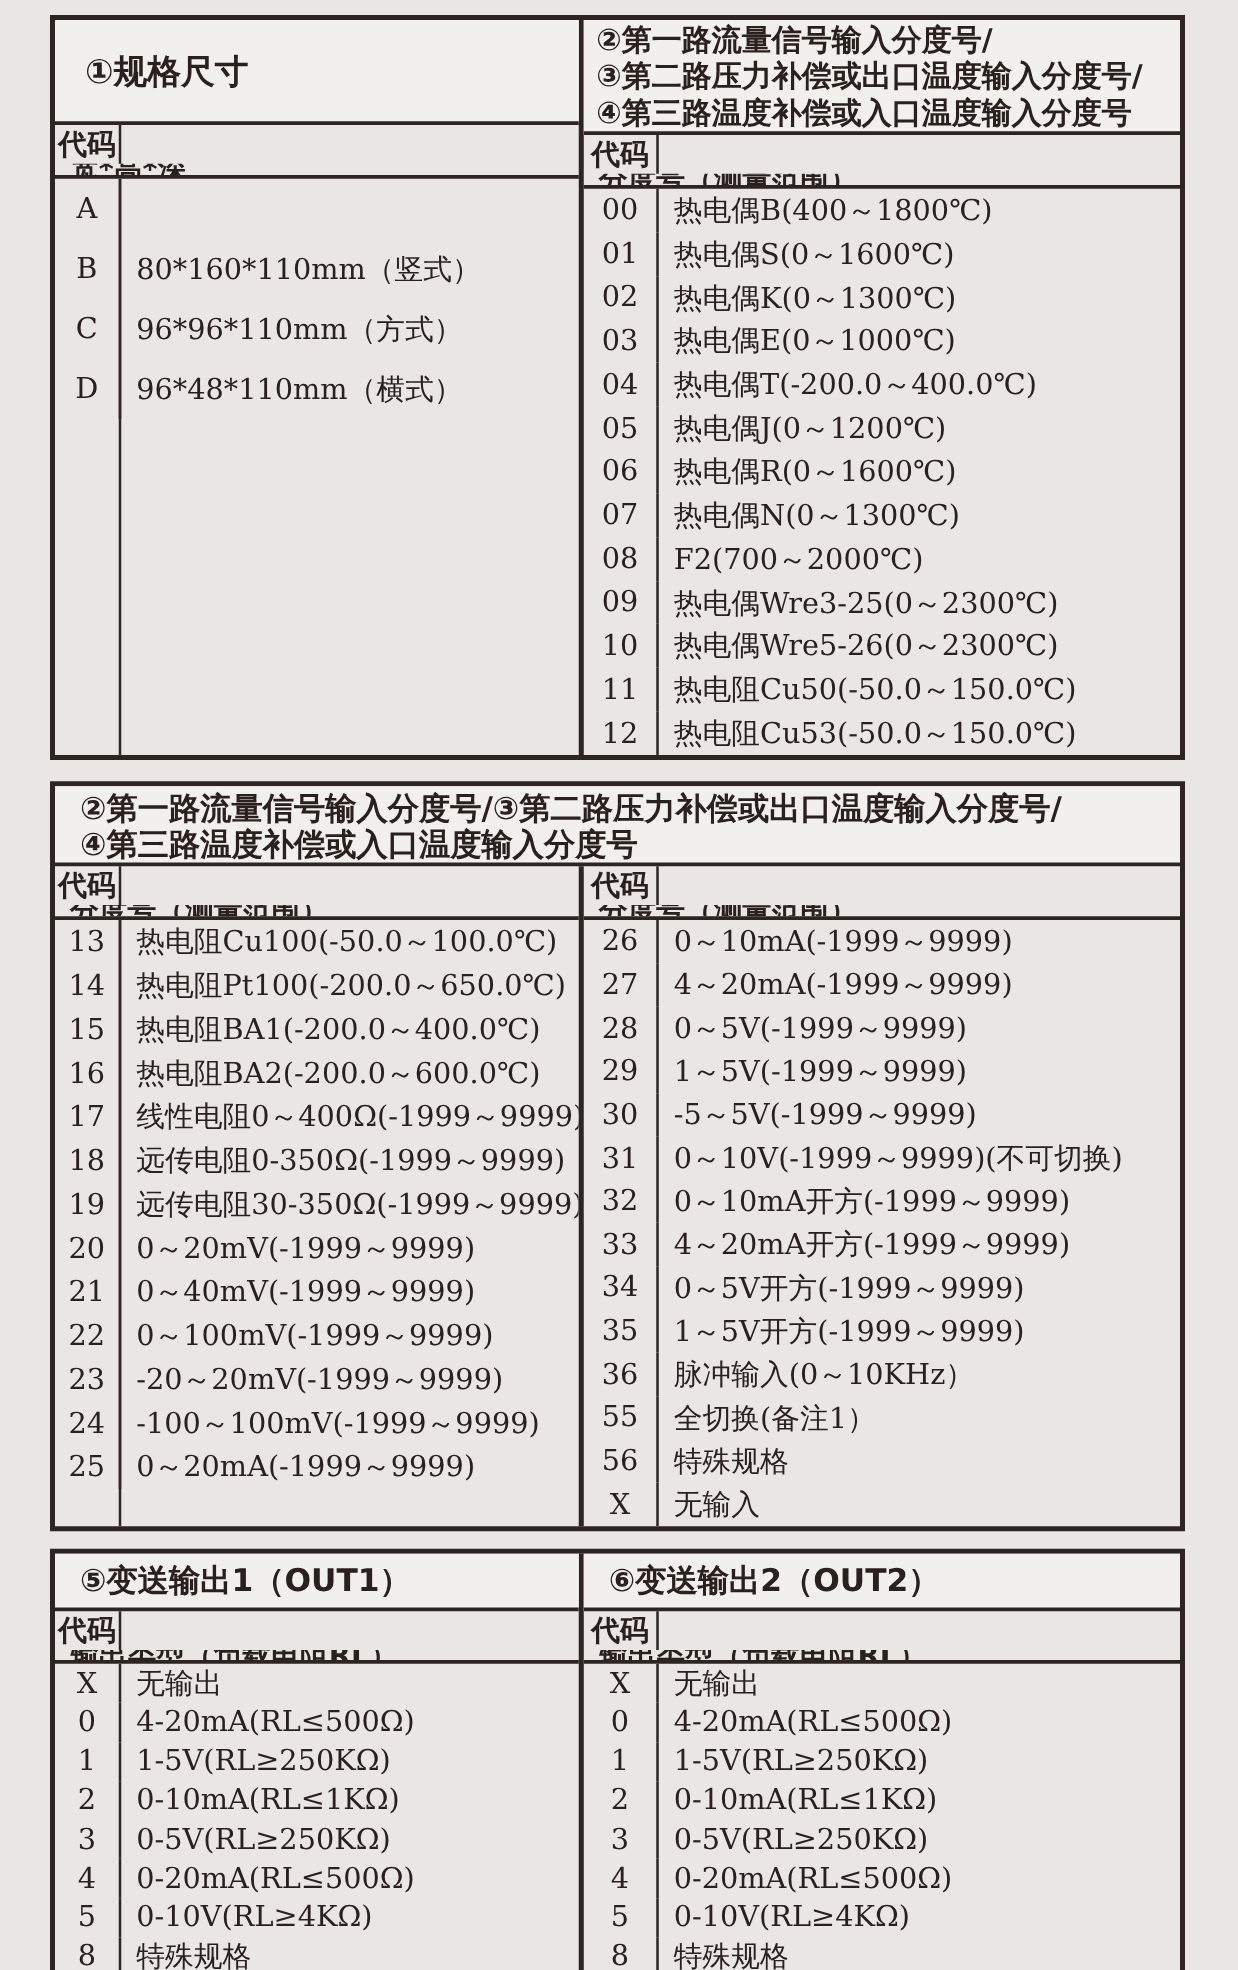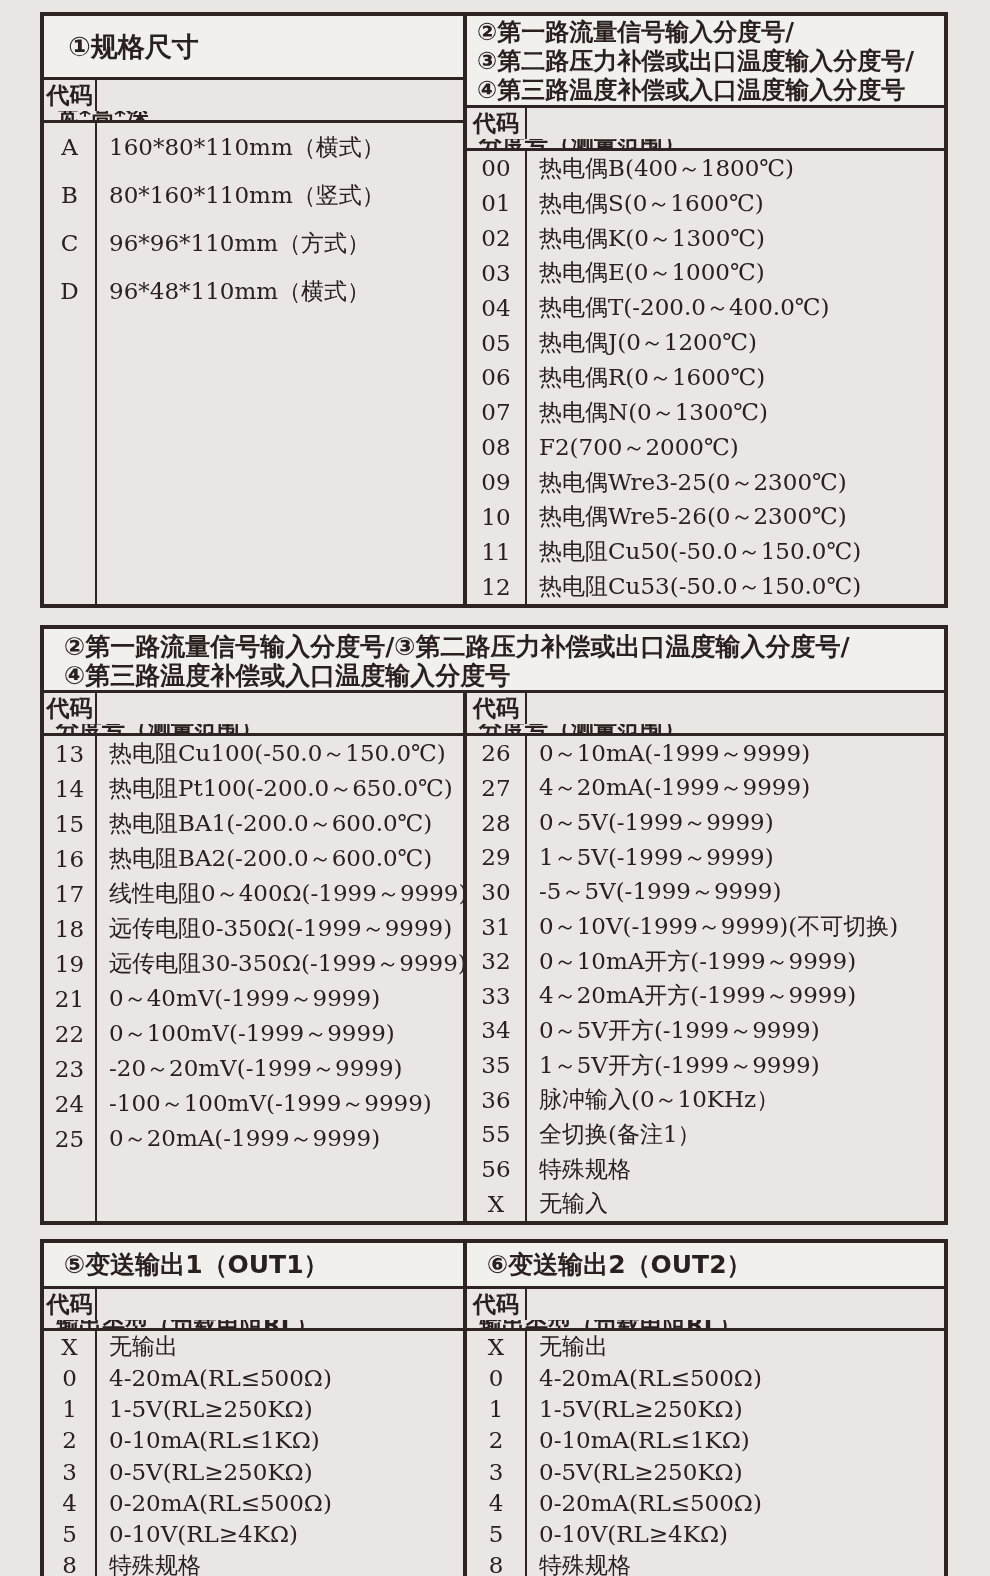--- a/index.html
+++ b/index.html
@@ -26,21 +26,21 @@
   .secA{height:596px;display:flex}
   .secB{height:600px;margin-top:17px;display:flex;flex-direction:column}
   .secC{height:346px;margin-top:14px;display:flex}
   .bbody{flex:1;display:flex}
   .band{
     background:var(--band);
     border-bottom:3px solid var(--line);
     font-family:"DejaVu Sans","Liberation Sans",sans-serif;
     font-weight:bold;
   }
-  .title1{height:64px;font-size:27px;display:flex;align-items:center;padding-left:24px}
+  .title1{height:84px;font-size:27px;display:flex;align-items:center;padding-left:24px}
   .title-multi{height:92px;font-size:24px;line-height:29px;padding:2px 0 0 10px}
   .bhead{height:64px;font-size:25px;line-height:29px;padding:3px 0 0 20px}
   .otitle{height:46px;font-size:25px;display:flex;align-items:center;padding-left:20px}
   .cols{
     height:43px;border-bottom:3px solid var(--line);
     display:flex;align-items:stretch;
     font-family:"DejaVu Sans","Liberation Sans",sans-serif;
     font-weight:bold;font-size:23px;flex-direction:column;
   }
   .secC .cols{height:42px}
@@ -76,21 +76,20 @@
   <section class="sec secA">
     <div class="hleft">
       <div class="band title1">①规格尺寸</div>
       <div class="cols">
         <div class="code">代码</div>
         <div class="desc">宽*高*深</div>
       </div>
       <div class="rows fixed48 fixedrows">
           <div class="trow">
             <div class="code">A</div>
-            <div class="desc">160*80*110mm（横式）</div>
           </div>
           <div class="trow">
             <div class="code">B</div>
             <div class="desc">80*160*110mm（竖式）</div>
           </div>
           <div class="trow">
             <div class="code">C</div>
             <div class="desc">96*96*110mm（方式）</div>
           </div>
           <div class="trow">
@@ -173,45 +172,49 @@
     </div>
     <div class="bbody">
       <div class="hleft">
         <div class="cols">
           <div class="code">代码</div>
           <div class="desc">分度号（测量范围）</div>
         </div>
         <div class="rows fixed35 fixedrows">
             <div class="trow">
               <div class="code">13</div>
-              <div class="desc">热电阻Cu100(-50.0～150.0℃)</div>
+              <div class="desc">热电阻Cu100(-50.0～100.0℃)</div>
             </div>
             <div class="trow">
               <div class="code">14</div>
               <div class="desc">热电阻Pt100(-200.0～650.0℃)</div>
             </div>
             <div class="trow">
               <div class="code">15</div>
-              <div class="desc">热电阻BA1(-200.0～600.0℃)</div>
+              <div class="desc">热电阻BA1(-200.0～400.0℃)</div>
             </div>
             <div class="trow">
               <div class="code">16</div>
               <div class="desc">热电阻BA2(-200.0～600.0℃)</div>
             </div>
             <div class="trow">
               <div class="code">17</div>
               <div class="desc">线性电阻0～400Ω(-1999～9999)</div>
             </div>
             <div class="trow">
               <div class="code">18</div>
               <div class="desc">远传电阻0-350Ω(-1999～9999)</div>
             </div>
             <div class="trow">
               <div class="code">19</div>
               <div class="desc">远传电阻30-350Ω(-1999～9999)</div>
+            </div>
+            <div class="trow">
+              <div class="code">20</div>
+              <div class="desc">0～20mV(-1999～9999)</div>
             </div>
             <div class="trow">
               <div class="code">21</div>
               <div class="desc">0～40mV(-1999～9999)</div>
             </div>
             <div class="trow">
               <div class="code">22</div>
               <div class="desc">0～100mV(-1999～9999)</div>
             </div>
             <div class="trow">

